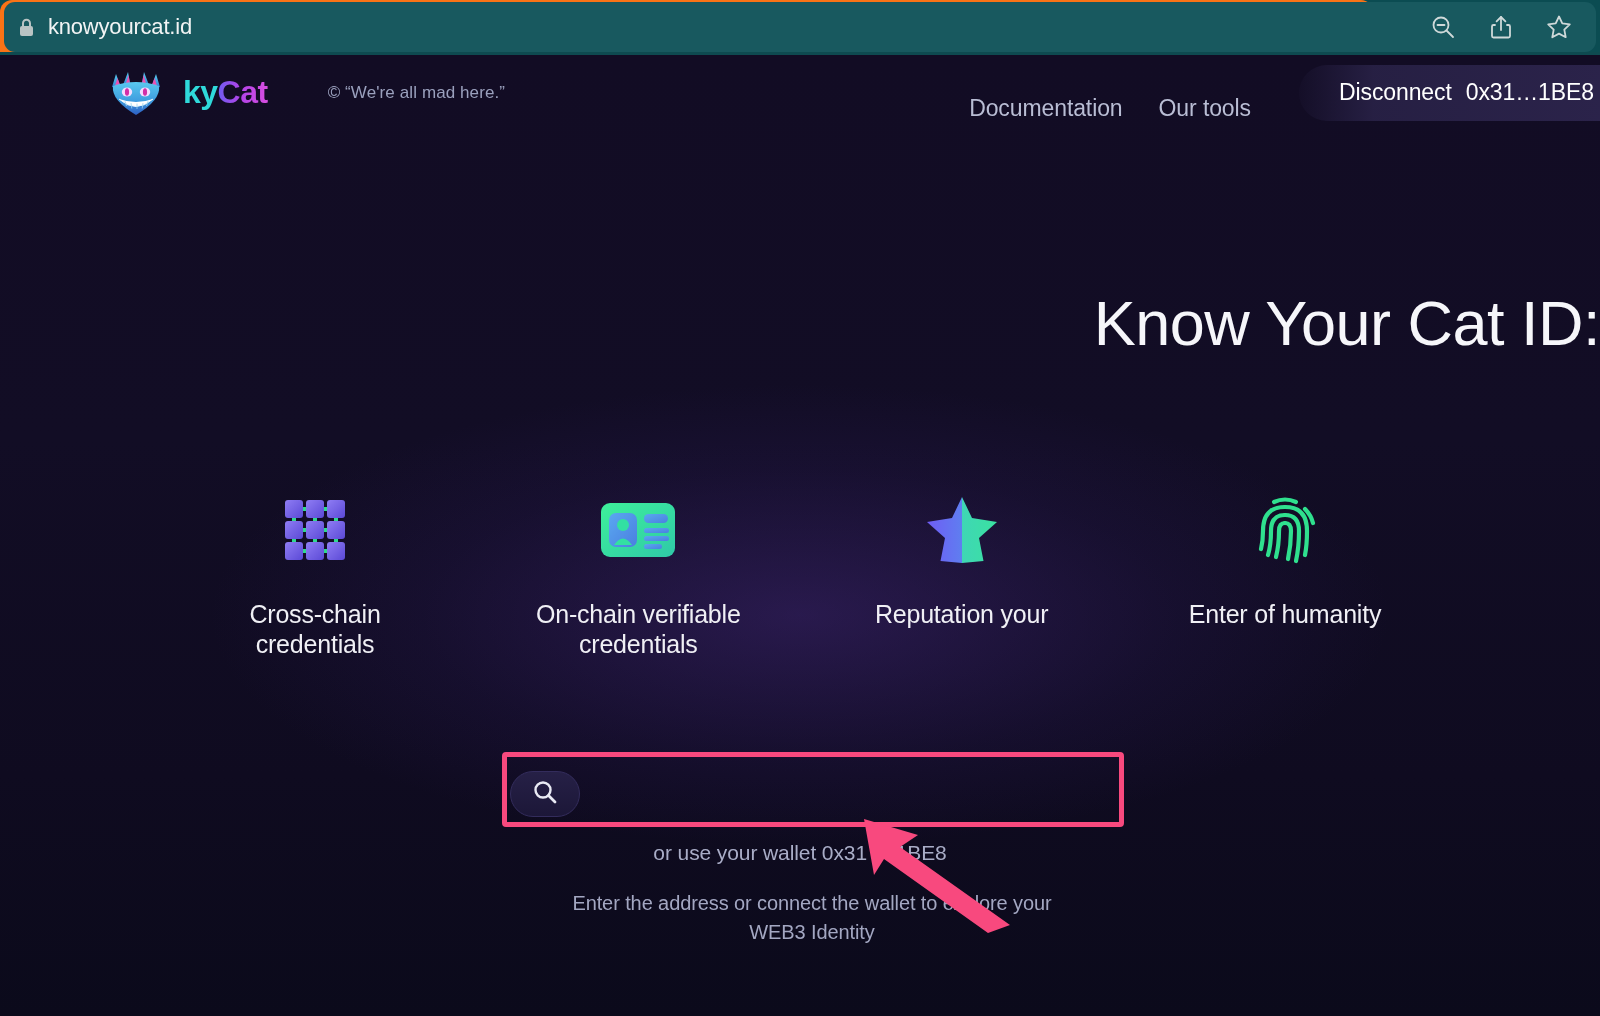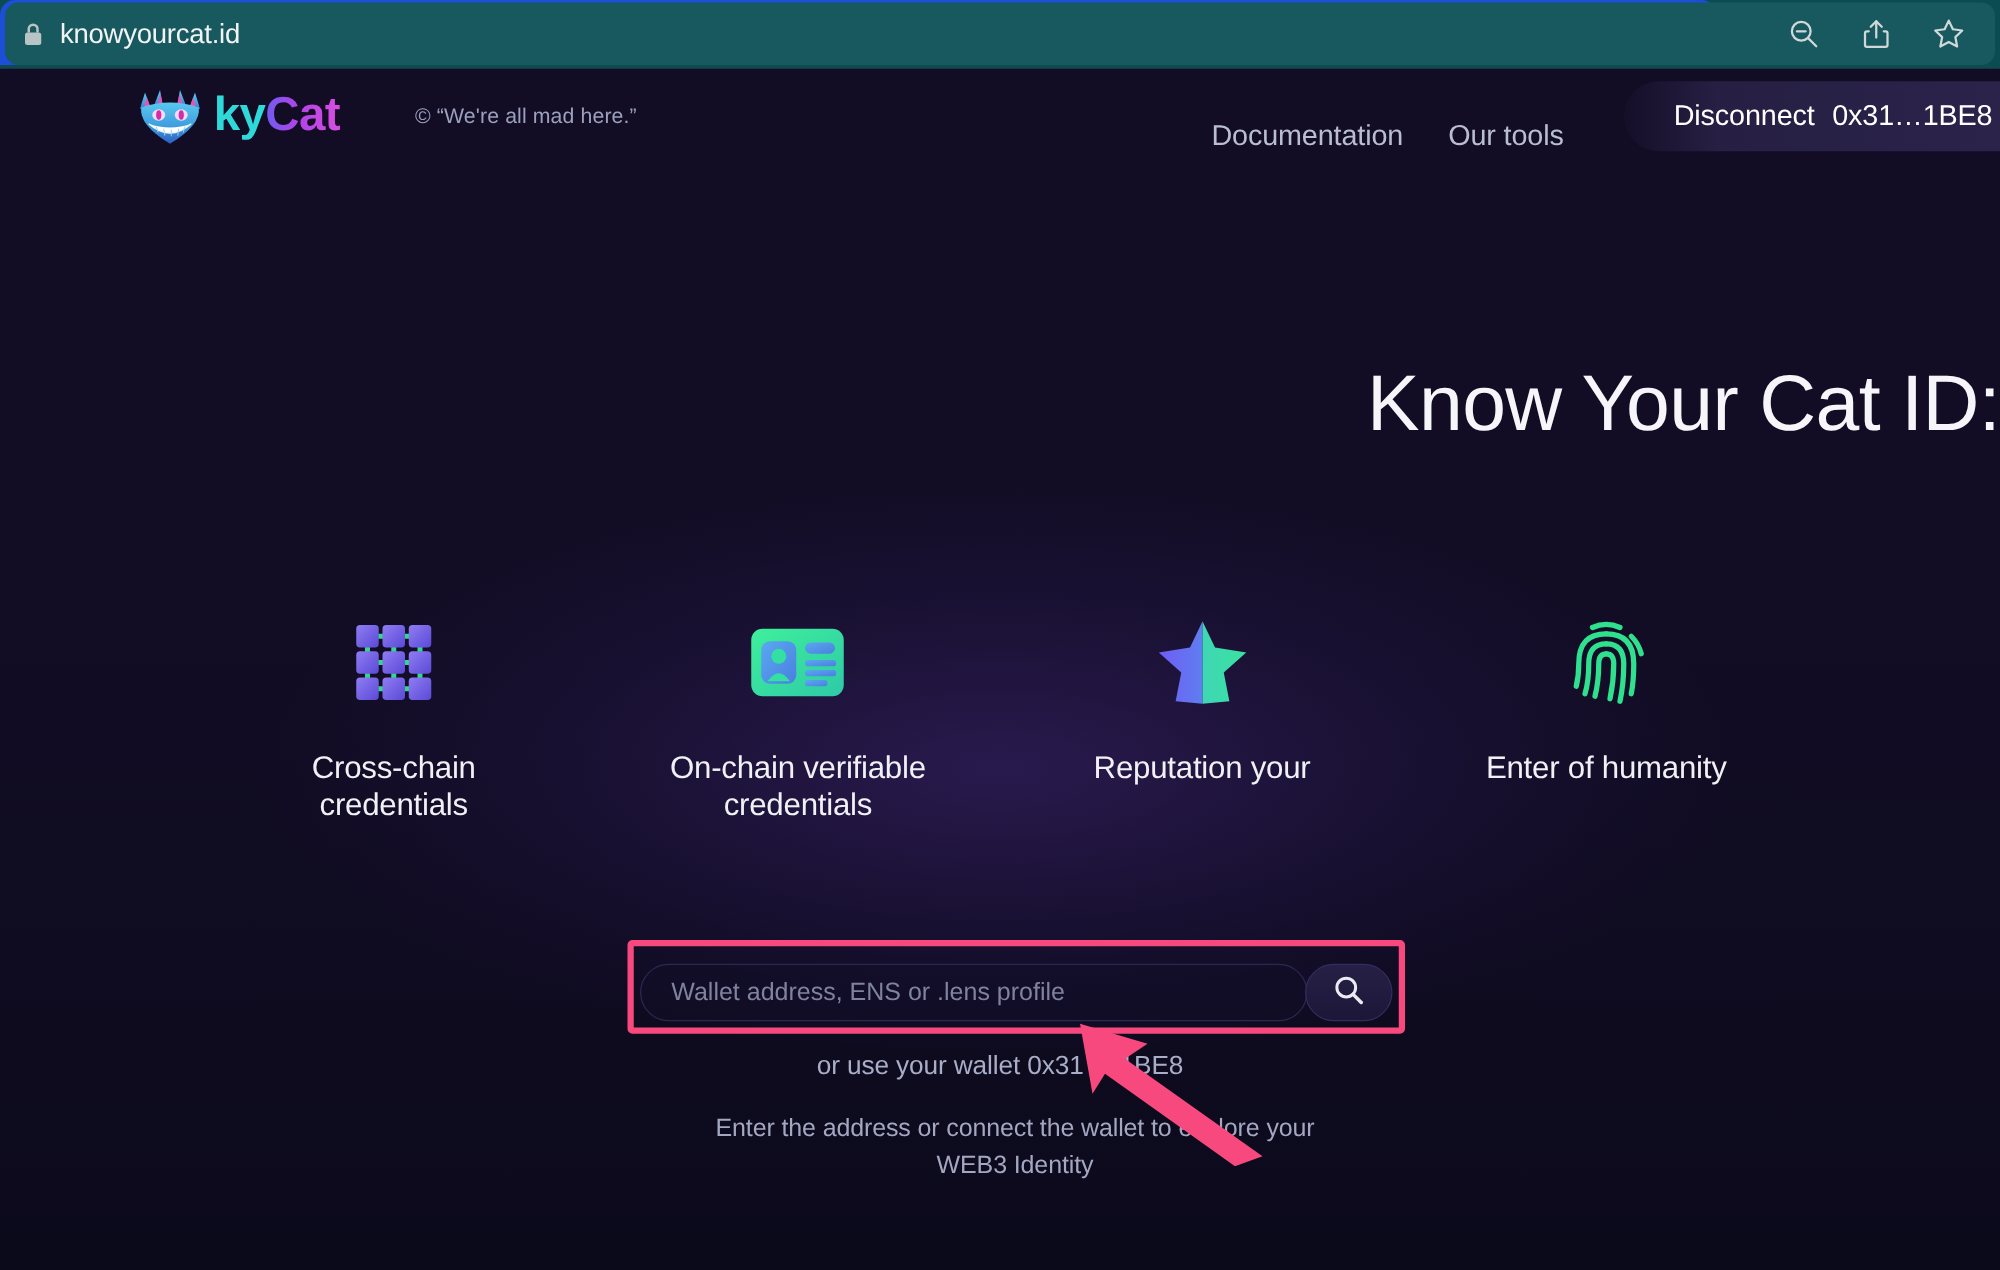--- a/index.html
+++ b/index.html
@@ -6,21 +6,21 @@
   html, body {
     width:1600px; height:1016px;
     background:#0b4c52;
     font-family:"Liberation Sans", sans-serif;
     overflow:hidden;
   }
 
   
   .browser-chrome{
     position:absolute; left:0; top:0; width:1373px; height:55px;
-    background:#1d4ed8;
+    background:#f97316;
     border-radius:12px 12px 0 0;
     display:flex; align-items:center;
   }
   .chrome-inner{
     position:absolute; left:4px; top:2px; width:1592px; height:50px;
     background:#18595f; border-radius:11px;
     display:flex; align-items:center;
   }
   .lock-icon{
     margin-left:12px; width:20px; height:22px;
@@ -47,21 +47,21 @@
   }
 
   
   .site-header{
     position:absolute; left:0; top:0; width:1600px; height:75px;
     display:flex; align-items:center;
   }
   .brand{ display:flex; align-items:center; margin-left:110px; }
   .cat-logo{ width:52px; height:46px; display:block; }
   .brand-name{
-    font-size:38px; font-weight:700; margin-left:9px; letter-spacing:-0.5px;
+    font-size:32px; font-weight:700; margin-left:21px; letter-spacing:-0.5px;
     display:flex;
   }
   .brand-ky{ color:#2fd9da; }
   .brand-cat{
     background:linear-gradient(90deg,#6f5cf0 0%, #b243e8 45%, #d84ee0 100%);
     -webkit-background-clip:text; background-clip:text; color:transparent;
   }
   .tagline{
     margin-left:60px; color:#9aa0bd; font-size:17px; letter-spacing:0.1px;
   }
@@ -340,23 +340,20 @@
           </g>
         </svg>
       </div>
       <div class="feature-label">Enter of humanity</div>
     </div>
   </div>
 
   <div class="search-highlight"></div>
 
   <div class="search-area">
-    <div class="search-input-wrap">
-      <input class="search-input" type="text" placeholder="Wallet address, ENS or .lens profile" style="">
-    </div>
     <div class="search-btn">
       <span>
         <svg width="26" height="26" viewBox="0 0 26 26">
           <circle cx="11" cy="11" r="7.5" fill="none" stroke="#e9eaf4" stroke-width="2.4"></circle>
           <line x1="16.5" y1="16.5" x2="23" y2="23" stroke="#e9eaf4" stroke-width="2.8" stroke-linecap="round"></line>
         </svg>
       </span>
     </div>
   </div>
 

